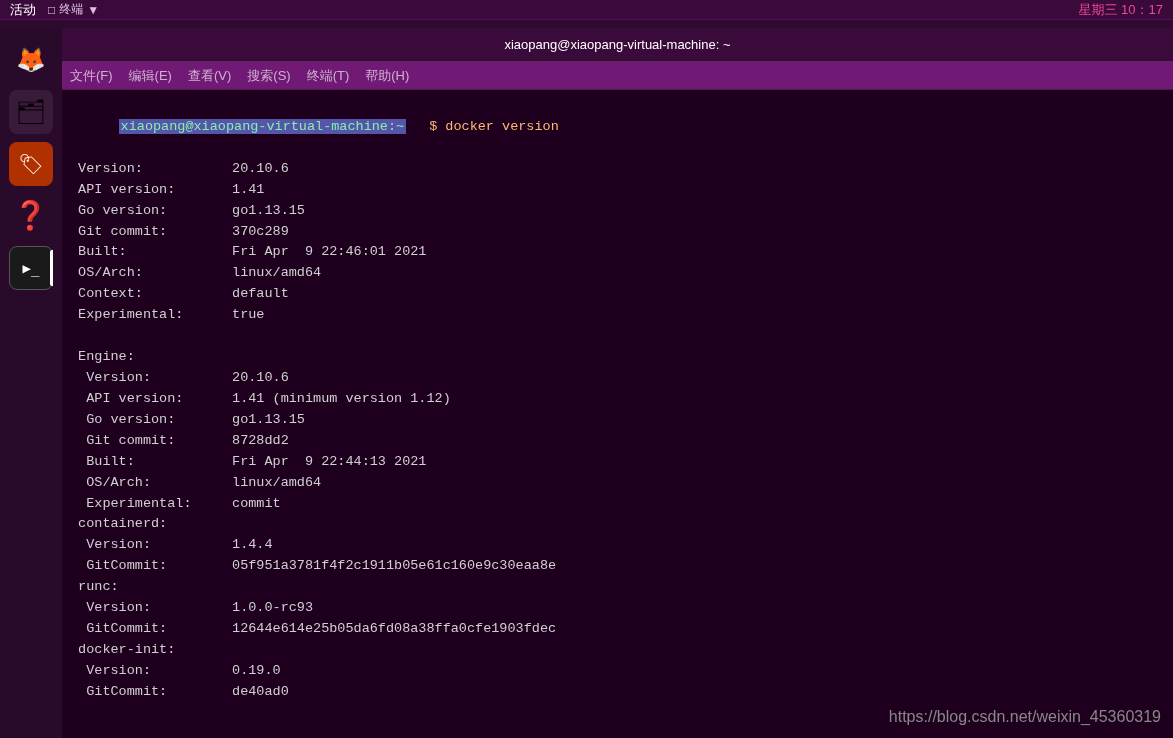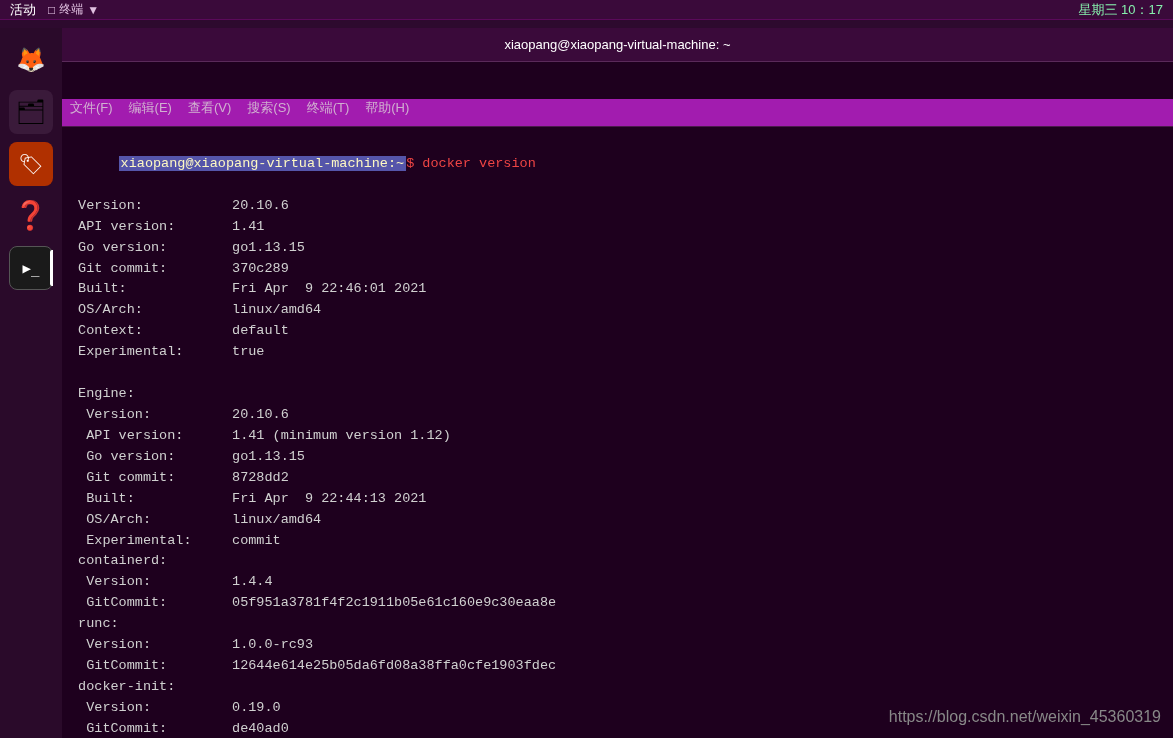--- a/index.html
+++ b/index.html
@@ -25,21 +25,21 @@
     }
     .system-bar-left {
       display: flex;
       align-items: center;
       gap: 12px;
       color: #e0c0e0;
       font-size: 13px;
       font-family: sans-serif;
     }
     .system-bar-right {
-      color: #86efac;
+      color: #ec4899;
       font-size: 13px;
       font-family: sans-serif;
     }
     .activities-btn {
       color: #ffffff;
       font-size: 13px;
       cursor: pointer;
       font-family: sans-serif;
     }
     .terminal-menu-item {
@@ -107,51 +107,52 @@
     .terminal-title {
       color: #ffffff;
       font-size: 13px;
       font-family: sans-serif;
     }
 
     
     .terminal-menubar {
       width: 100%;
       height: 28px;
-      background: #a21caf;
-      display: flex;
+      background: #701a75;
+      display: flex;
+      align-items: center;
       padding: 0 8px;
       gap: 16px;
       border-bottom: 1px solid #4a1a4a;
-      margin-top: 37px;
     }
     .menu-item {
       color: #d0b0d0;
       font-size: 13px;
       font-family: sans-serif;
       cursor: pointer;
     }
 
     
     .terminal-content {
       flex: 1;
       padding: 6px 8px;
       overflow: hidden;
       color: #d0d0d0;
       font-size: 13.5px;
       line-height: 1.55;
       background: #1e001e;
     }
     .prompt-highlight {
       background: #5555aa;
-      color: #fef9c3;
+      color: #86efac;
       padding: 0 2px;
     }
     .prompt-normal {
-      color: #ef4444;
+      color: #fdba74;
+      padding-left: 23px;
     }
 
     .terminal-line {
       white-space: pre;
       font-family: 'Courier New', Courier, monospace;
       font-size: 13.5px;
     }
 
     
     .watermark {

